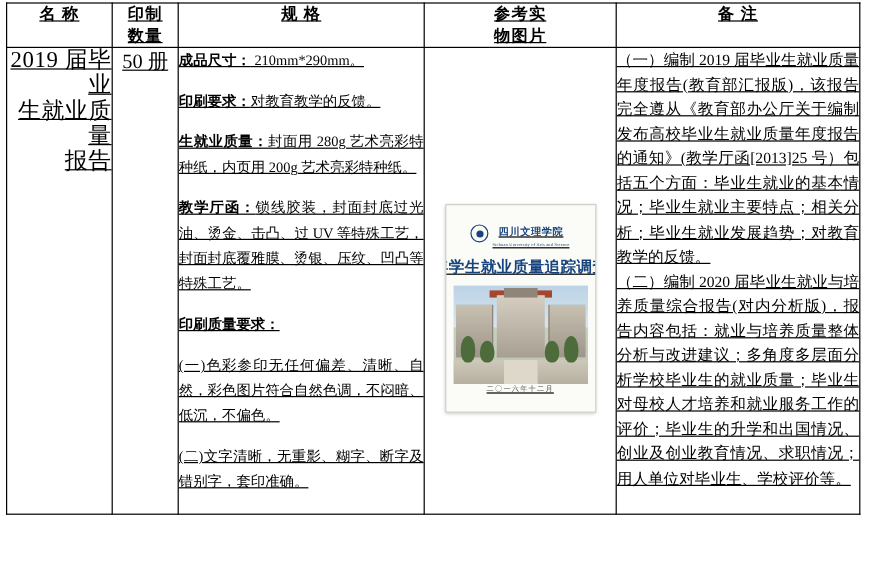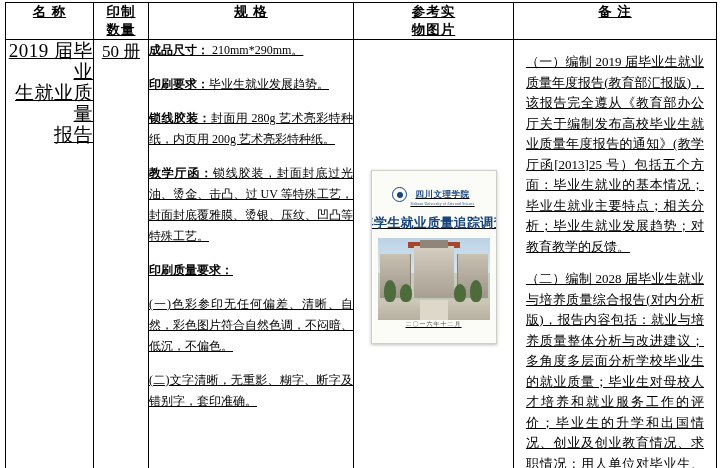--- a/index.html
+++ b/index.html
@@ -76,21 +76,21 @@
     text-align: center;
     vertical-align: top;
     padding: 0;
   }
   .note-cell {
     font-size: 13px;
     line-height: 20.5px;
     padding: 6px 6px 4px 7px;
     text-align: justify;
   }
-  .note-cell p { margin: 12px; }
+  .note-cell p { margin: 0; }
 
   
   .book-wrap {
     width: 100%;
     height: 100%;
     display: flex;
     align-items: center;
     justify-content: center;
     padding-top: 130px;
     box-sizing: border-box;
@@ -267,24 +267,24 @@
           <div>报告</div>
         </td>
         <td class="qty-cell">
           <span>50 册</span>
         </td>
         <td class="spec-cell">
           <p>
             <span class="lbl">成品尺寸：</span><span>  210mm*290mm。</span>
           </p>
           <p>
-            <span class="lbl">印刷要求：</span><span>毕业生就业发展趋势。</span>
-          </p>
-          <p>
-            <span class="lbl">锁线胶装：</span><span>封面用 280g 艺术亮彩特种纸，内页用 200g 艺术亮彩特种纸。</span>
+            <span class="lbl">印刷要求：</span><span>对教育教学的反馈。</span>
+          </p>
+          <p>
+            <span class="lbl">生就业质量：</span><span>封面用 280g 艺术亮彩特种纸，内页用 200g 艺术亮彩特种纸。</span>
           </p>
           <p>
             <span class="lbl">教学厅函：</span><span>锁线胶装，封面封底过光油、烫金、击凸、过 UV 等特殊工艺，封面封底覆雅膜、烫银、压纹、凹凸等特殊工艺。</span>
           </p>
           <p>
             <span class="lbl">印刷质量要求：</span>
           </p>
           <p>
             <span>(一)色彩参印无任何偏差、清晰、自然，彩色图片符合自然色调，不闷暗、低沉，不偏色。</span>
           </p>
@@ -314,19 +314,19 @@
                 <div class="tree t2"></div>
                 <div class="tree t3"></div>
                 <div class="tree t4"></div>
               </div>
               <div class="book-footer">二〇一六年十二月</div>
             </div>
           </div>
         </td>
         <td class="note-cell">
           <p>（一）编制 2019 届毕业生就业质量年度报告(教育部汇报版)，该报告完全遵从《教育部办公厅关于编制发布高校毕业生就业质量年度报告的通知》(教学厅函[2013]25 号）包括五个方面：毕业生就业的基本情况；毕业生就业主要特点；相关分析；毕业生就业发展趋势；对教育教学的反馈。</p>
-          <p>（二）编制 2028 届毕业生就业与培养质量综合报告(对内分析版)，报告内容包括：就业与培养质量整体分析与改进建议；多角度多层面分析学校毕业生的就业质量；毕业生对母校人才培养和就业服务工作的评价；毕业生的升学和出国情况、创业及创业教育情况、求职情况；用人单位对毕业生、学校评价等。</p>
+          <p>（二）编制 2020 届毕业生就业与培养质量综合报告(对内分析版)，报告内容包括：就业与培养质量整体分析与改进建议；多角度多层面分析学校毕业生的就业质量；毕业生对母校人才培养和就业服务工作的评价；毕业生的升学和出国情况、创业及创业教育情况、求职情况；用人单位对毕业生、学校评价等。</p>
         </td>
       </tr>
     </tbody>
   </table>
 
 </div>
 
 </body></html>

